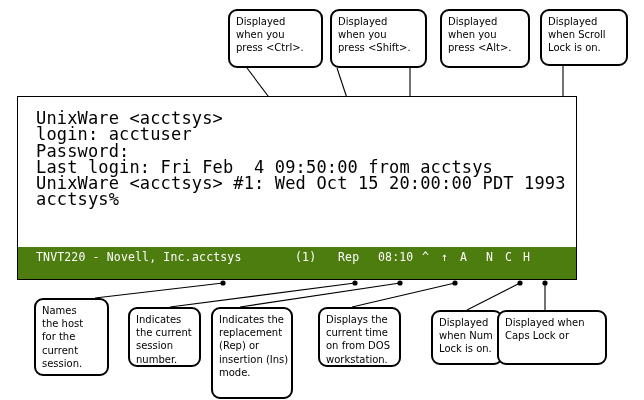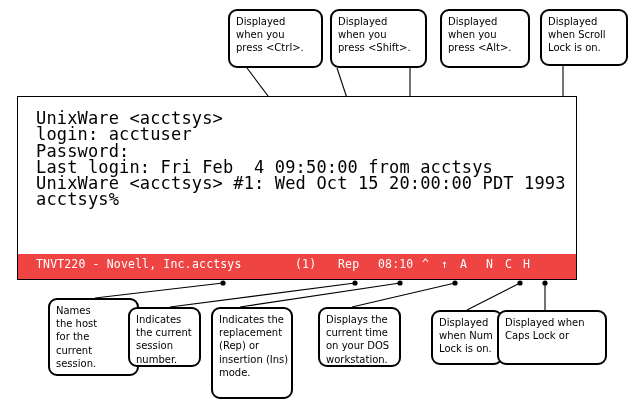--- a/index.html
+++ b/index.html
@@ -51,22 +51,22 @@
     white-space: pre;
     letter-spacing: 0.15px;
   }
   .term-line.blank { color: transparent; }
 
   #status-bar {
     position: absolute;
     left: 0;
     bottom: 0;
     width: 100%;
-    height: 25px;
-    background: #ef4444;
+    height: 32px;
+    background: #4d7c0f;
     color: #ffffff;
     box-sizing: border-box;
     text-decoration: underline;
   }
   .sb {
     position: absolute;
     top: 3px;
     font-family: "DejaVu Sans Mono", "Liberation Mono", monospace;
     font-size: 11.5px;
     line-height: 15px;
@@ -105,21 +105,21 @@
     white-space: nowrap;
   }
 
   
   #co-ctrl   { left: 228px; top: 9px;  width: 95px;  height: 59px; }
   #co-shift  { left: 330px; top: 9px;  width: 97px;  height: 59px; }
   #co-alt    { left: 440px; top: 9px;  width: 90px;  height: 59px; }
   #co-scroll { left: 540px; top: 9px;  width: 88px;  height: 57px; }
 
   
-  #co-host    { left: 48px;  top: 298px; width: 91px;  height: 78px; }
+  #co-host    { left: 34px;  top: 298px; width: 75px;  height: 78px; }
   #co-snum    { left: 128px; top: 307px; width: 73px;  height: 60px; }
   #co-mode    { left: 211px; top: 307px; width: 82px;  height: 92px; }
   #co-time    { left: 318px; top: 307px; width: 83px;  height: 60px; }
   #co-numlock { left: 431px; top: 310px; width: 72px;  height: 55px; }
   #co-caps    { left: 497px; top: 310px; width: 110px; height: 55px; }
 </style>
 </head>
 <body>
 
 <div id="root">
@@ -216,21 +216,21 @@
   <div class="callout" id="co-mode">
     <p>Indicates the</p>
     <p>replacement</p>
     <p>(Rep) or</p>
     <p>insertion (Ins)</p>
     <p>mode.</p>
   </div>
   <div class="callout" id="co-time">
     <p>Displays the</p>
     <p>current time</p>
-    <p>on your DOS</p>
+    <p>on from DOS</p>
     <p>workstation.</p>
   </div>
   <div class="callout" id="co-numlock">
     <p>Displayed</p>
     <p>when Num</p>
     <p>Lock is on.</p>
   </div>
   <div class="callout" id="co-caps">
     <p>Displayed when</p>
     <p>Caps Lock or</p>

